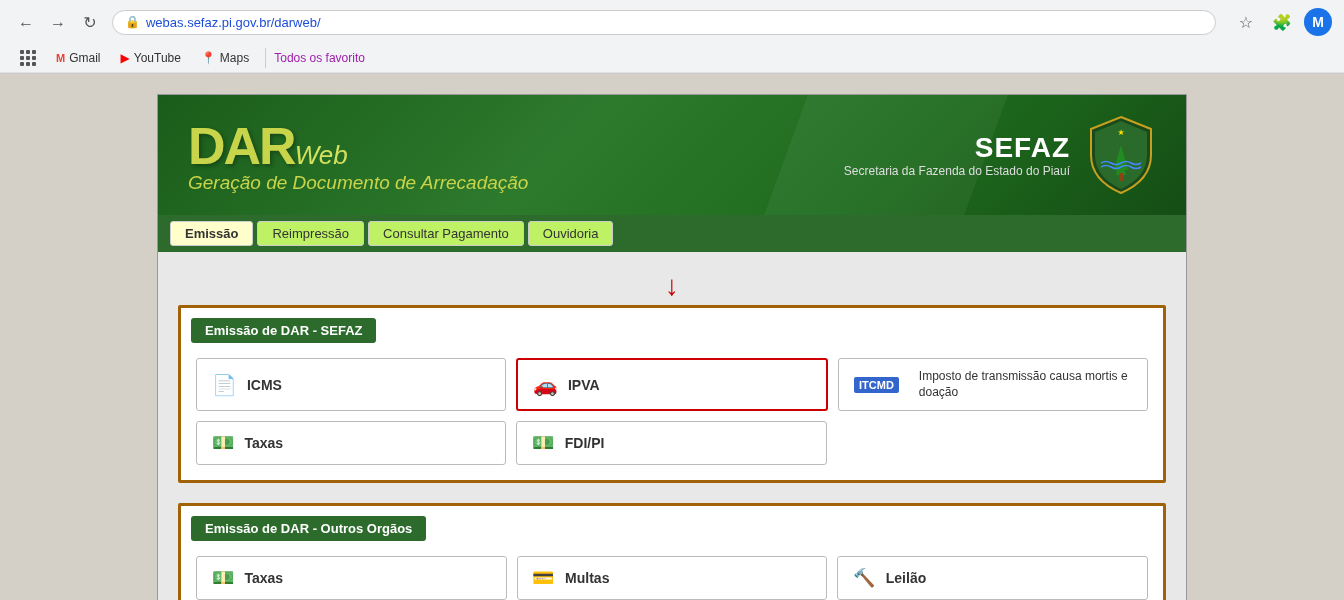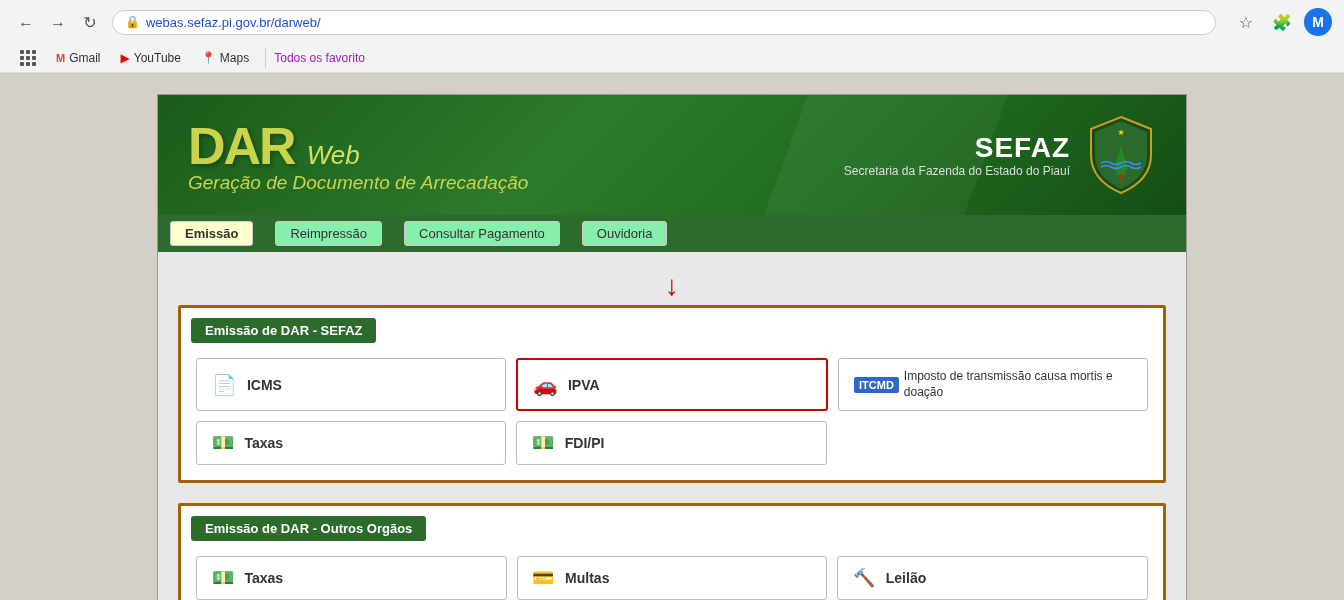--- a/index.html
+++ b/index.html
@@ -179,21 +179,21 @@
       background: rgba(255,255,255,0.05);
       transform: skewX(-20deg);
     }
     .header-logo {
       display: flex;
       flex-direction: column;
     }
     .logo-main {
       display: flex;
       align-items: baseline;
-      gap: 12px;
+      gap: 0;
     }
     .logo-dar {
       font-size: 52px;
       font-weight: 900;
       color: #c8d44a;
       letter-spacing: -2px;
       font-family: 'Arial Black', Arial, sans-serif;
       text-shadow: 2px 2px 4px rgba(0,0,0,0.3);
     }
     .logo-web {
@@ -230,29 +230,29 @@
     .sefaz-shield {
       width: 70px;
       height: 80px;
     }
 
     
     .nav-bar {
       background: #2d6b2d;
       padding: 6px 12px;
       display: flex;
-      gap: 22px;
+      gap: 4px;
     }
     .nav-tab {
       padding: 4px 14px;
       border: 1px solid #ccc;
       border-radius: 3px;
       cursor: pointer;
       font-size: 13px;
-      background: #86efac;
+      background: #bef264;
       color: #333;
     }
     .nav-tab.active {
       background: #ffffcc;
       font-weight: bold;
     }
 
     
     .sections-area {
       padding: 20px;
@@ -310,21 +310,21 @@
       border-radius: 3px;
     }
 
     .itcmd-btn {
       flex: 1;
       border: 1px solid #bbb;
       border-radius: 3px;
       padding: 10px 15px;
       display: flex;
       align-items: center;
-      gap: 5px;
+      gap: 20px;
       cursor: pointer;
       background: white;
       font-size: 12px;
       color: #333;
     }
     .itcmd-badge {
       background: #3366cc;
       color: white;
       padding: 2px 5px;
       font-size: 11px;

